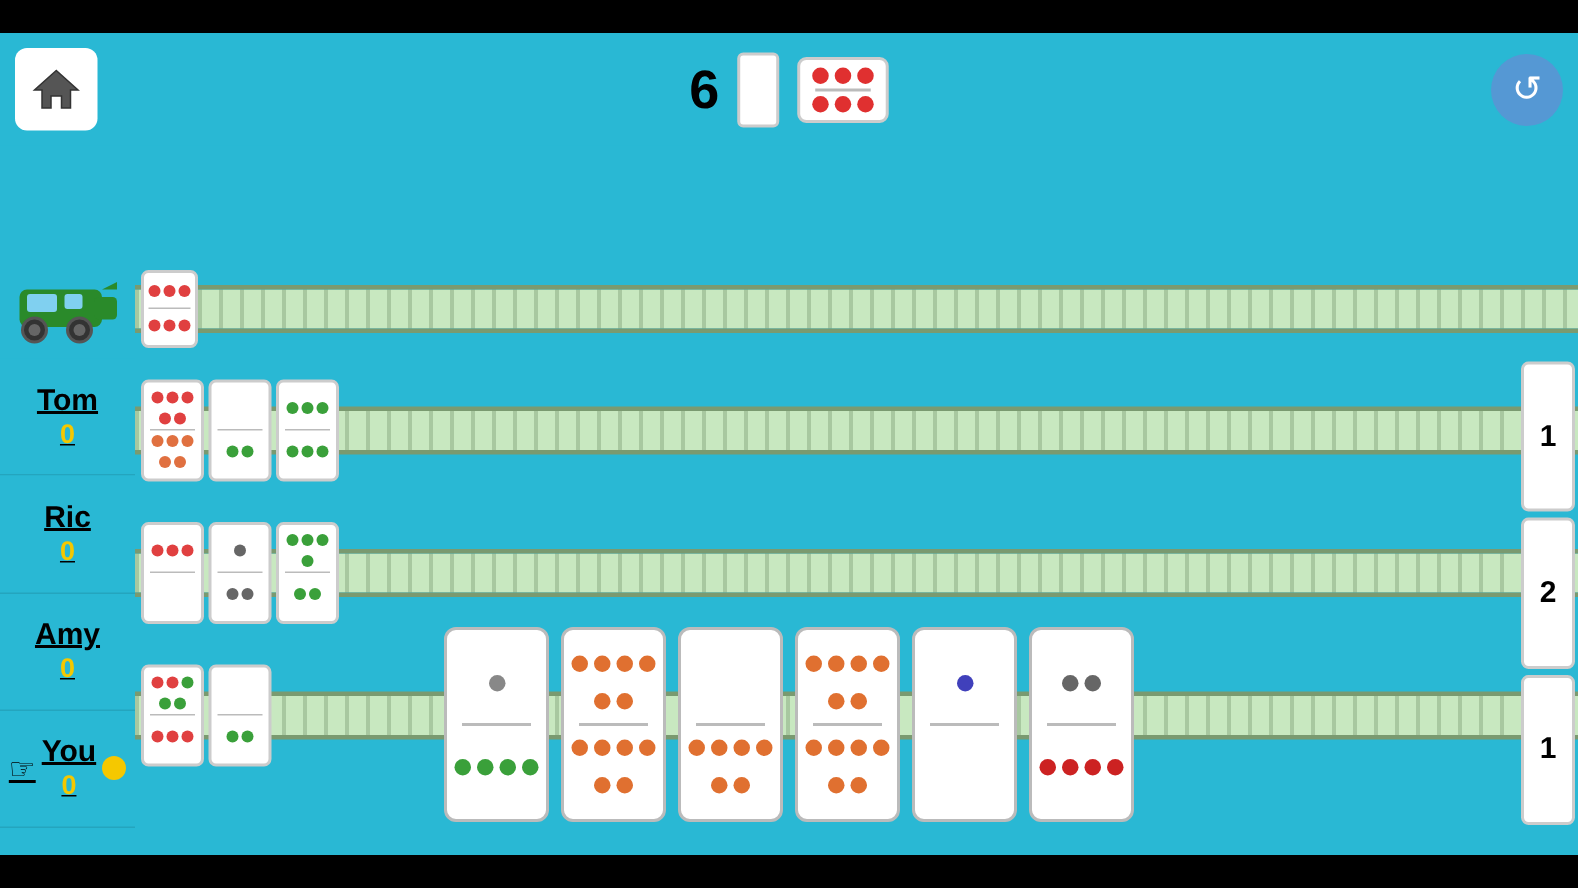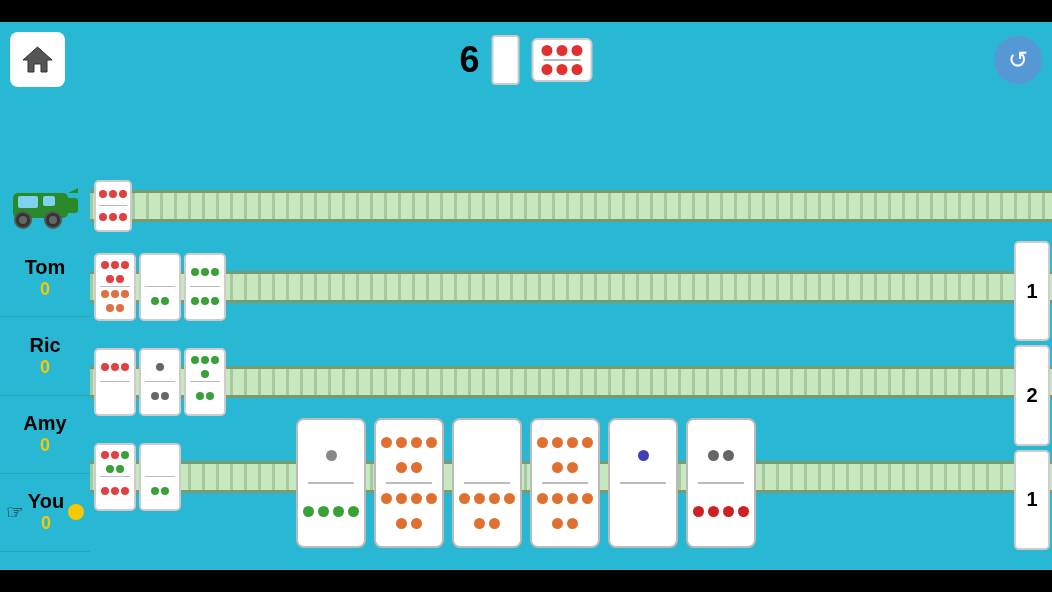--- a/index.html
+++ b/index.html
@@ -92,20 +92,21 @@
       flex-direction: column;
     }
     .player-slot {
       flex: 1;
       display: flex;
       flex-direction: column;
       align-items: center;
       justify-content: center;
       background: #29b8d4;
       border-bottom: 1px solid rgba(0,0,0,0.1);
+      text-decoration: underline;
     }
     .player-slot.you-slot {
       flex-direction: row;
       gap: 6px;
     }
     .player-name {
       font-size: 20px;
       font-weight: bold;
       color: #000;
     }

